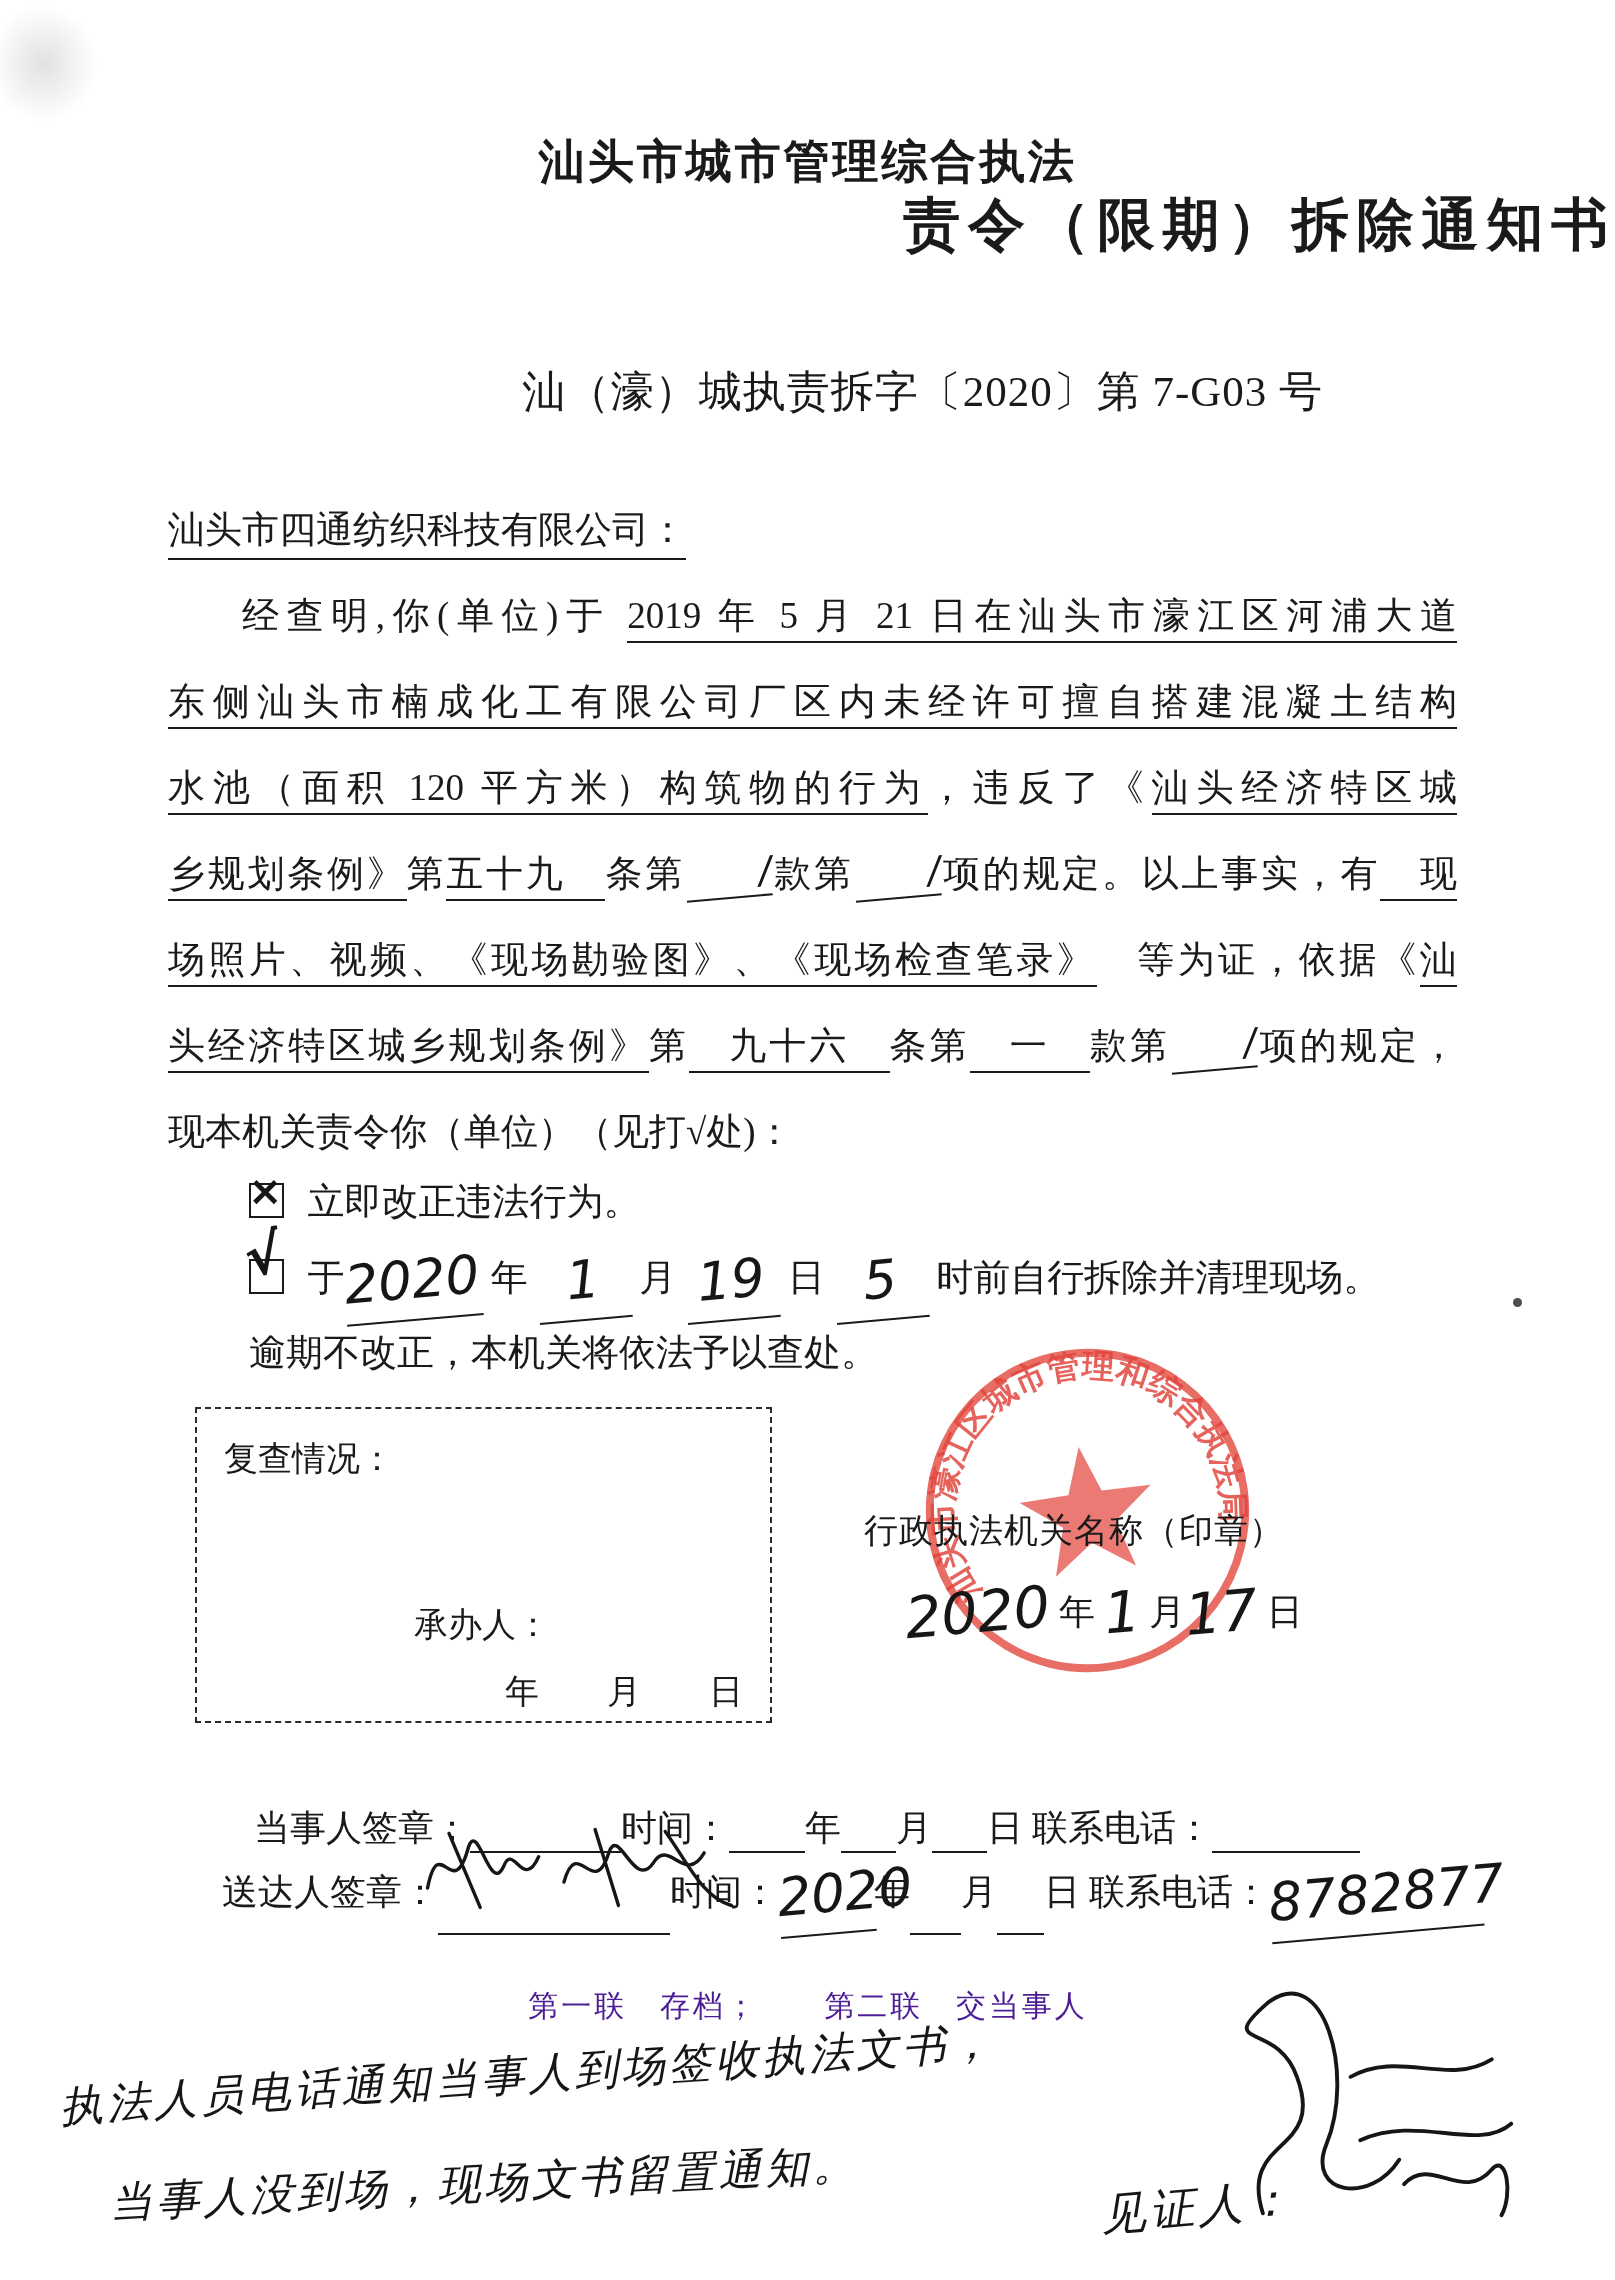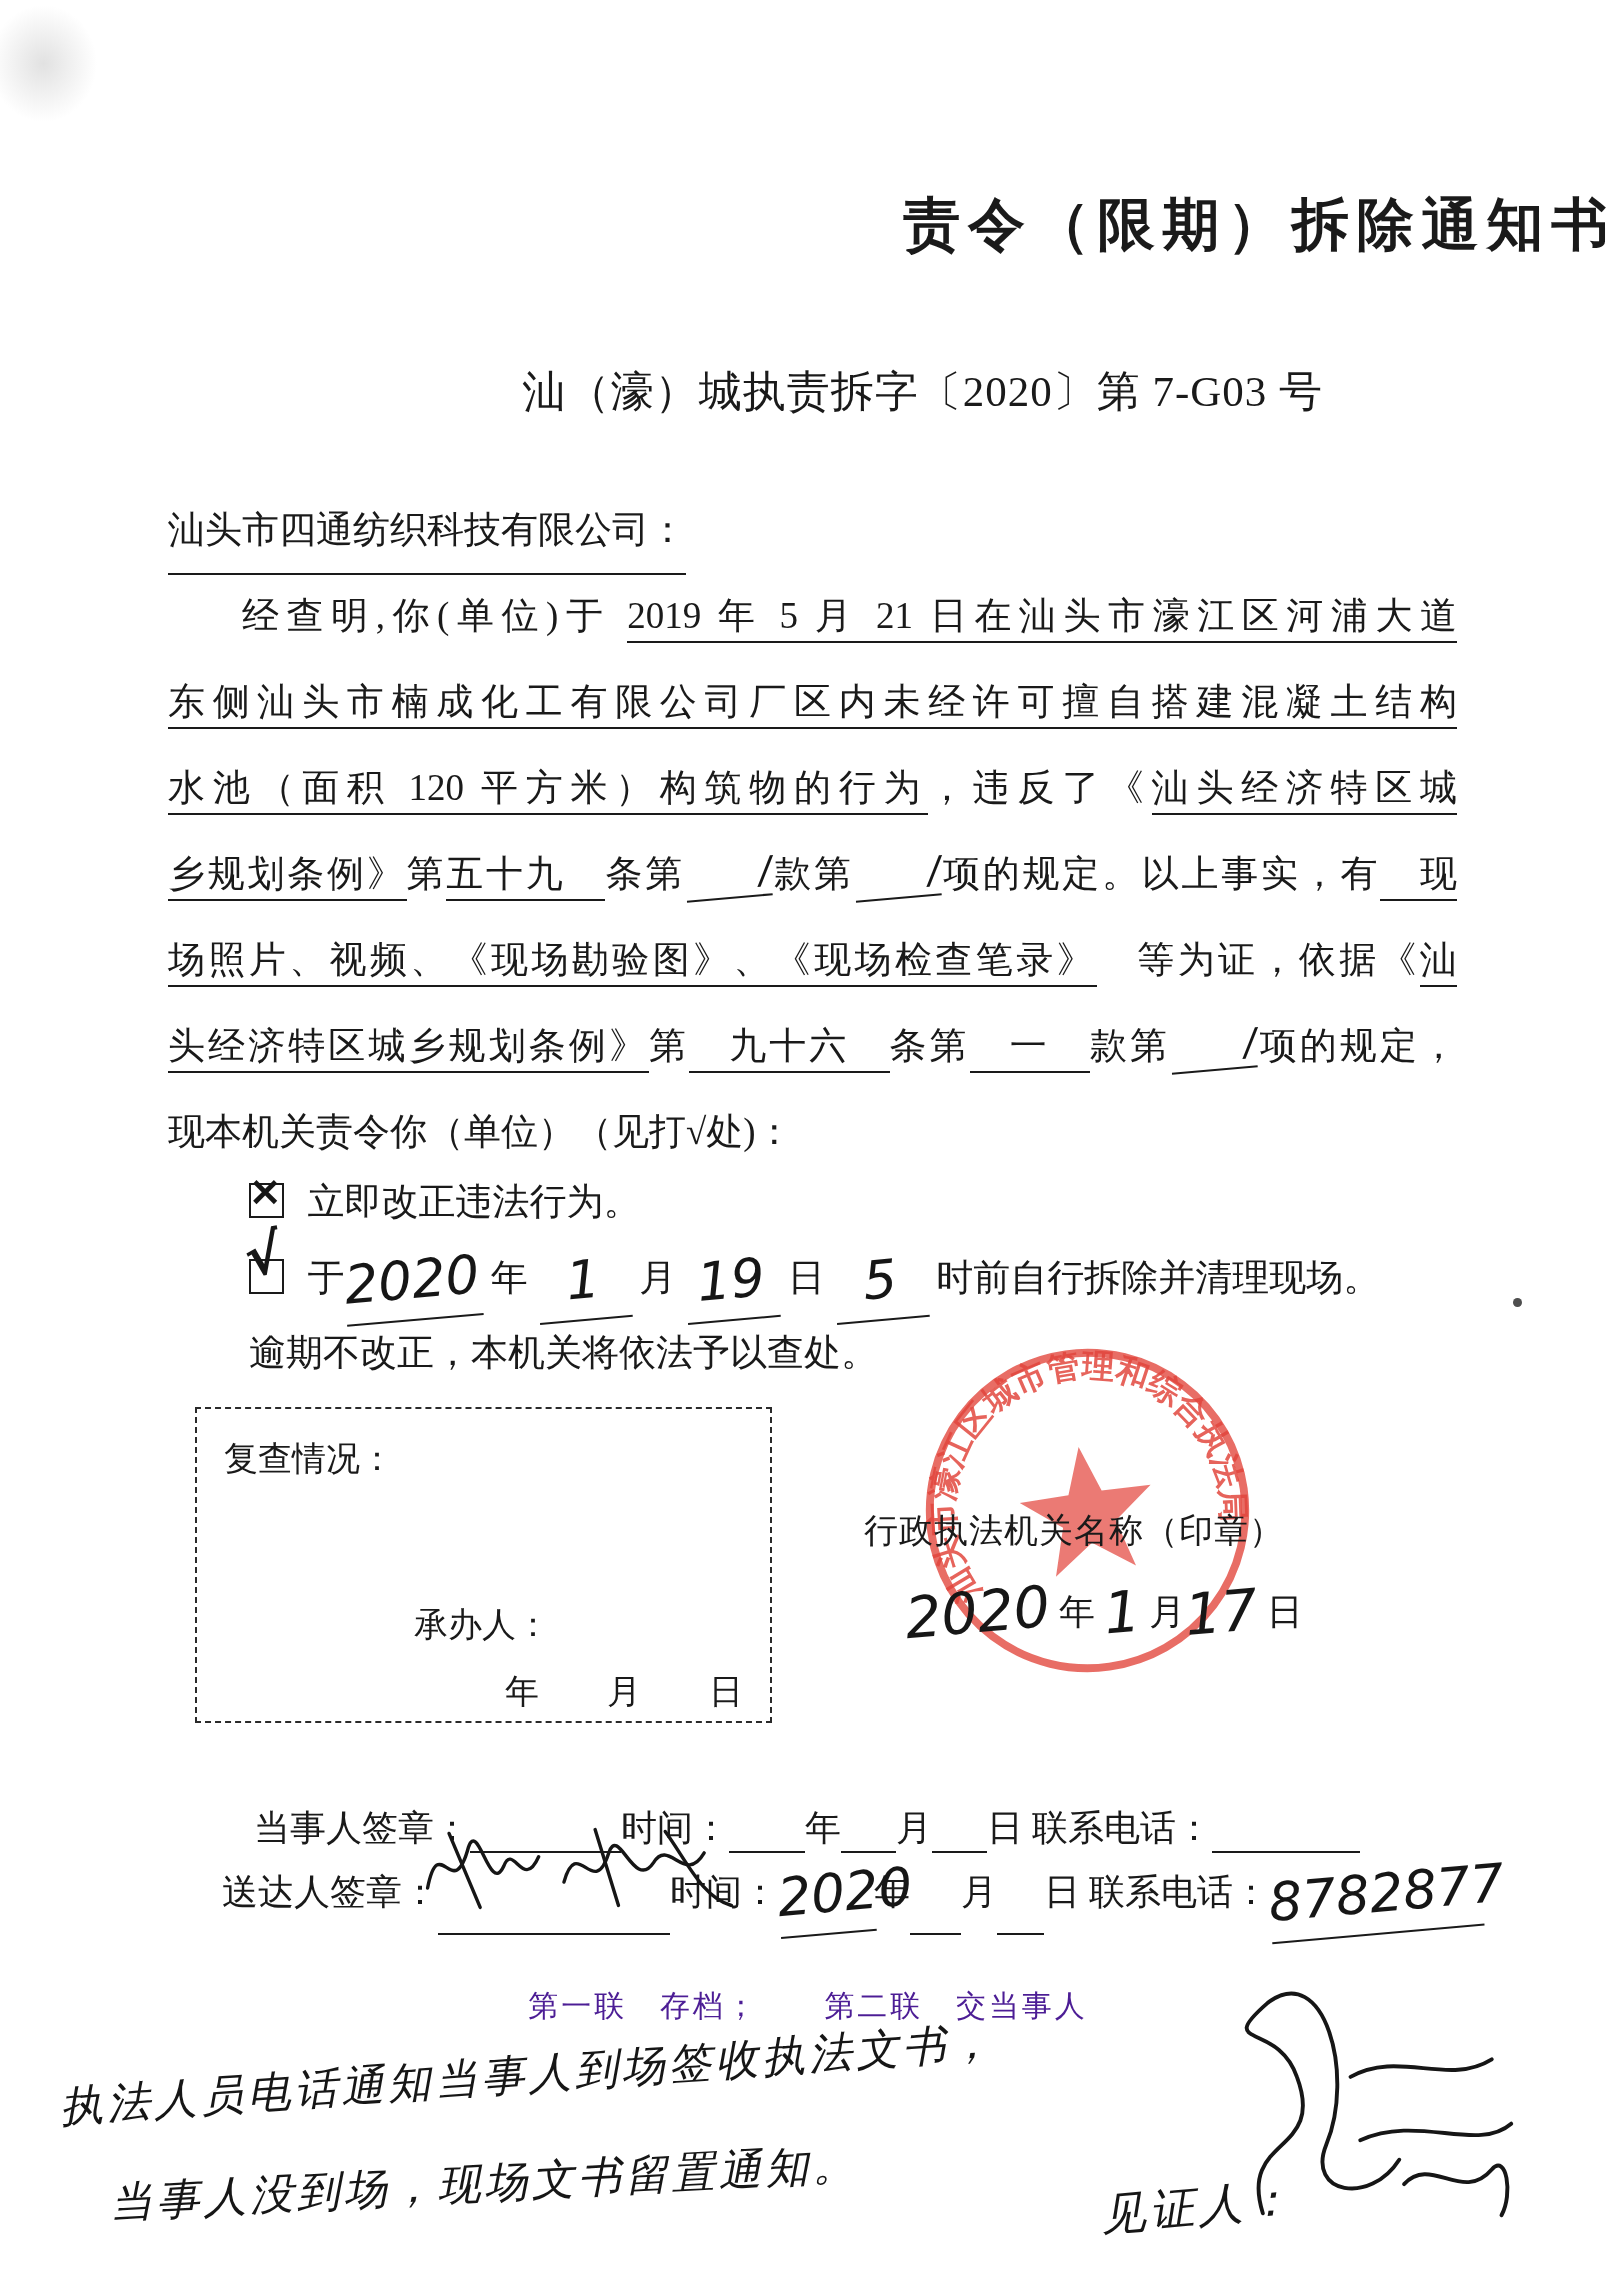--- a/index.html
+++ b/index.html
@@ -11,21 +11,21 @@
           background:radial-gradient(closest-side,rgba(120,120,120,.22),rgba(120,120,120,0));}
   .speck{position:absolute;left:1513px;top:1298px;width:8.8px;height:8.8px;background:#222;border-radius:50%;opacity:.8;}
 
   
   .t1{position:absolute;top:131px;left:0;width:100%;text-align:center;font-size:46px;font-weight:bold;letter-spacing:2.9px;margin:0;}
   .t2{position:absolute;top:187px;left:0;width:100%;text-align:right;font-size:57px;font-weight:bold;letter-spacing:7.8px;margin:0;}
   .docno{position:absolute;top:363px;right:293px;font-size:43px;letter-spacing:1px;}
 
   
   .recipient{position:absolute;top:505px;left:168px;font-size:37px;}
-  .recipient .u{padding-bottom:23px;}
+  .recipient .u{padding-bottom:8px;}
   .u{border-bottom:2px solid #1a1a1a;padding-bottom:4.9px;}
   .body{position:absolute;top:573px;left:168px;width:1289px;font-size:37px;}
   .bline{height:86px;line-height:86px;}
   .j{text-align:justify;text-align-last:justify;}
   .indent{text-indent:74px;}
 
   
   .hw{font-family:"DejaVu Sans",sans-serif;font-style:italic;display:inline-block;
       transform:rotate(-5deg);line-height:1;color:#161616;}
   .hw.big{font-size:53px;vertical-align:-7.8px;}
@@ -68,20 +68,21 @@
   .witness{left:1100px;top:2177px;font-size:45px;transform:rotate(-5deg);}
 </style>
 </head>
 <body>
 
 <div class="page">
 
   <div class="smudge"></div>
   <div class="speck"></div>
 
+  <h1 class="t1">汕头市城市管理综合执法</h1>
   <h2 class="t2">责令（限期）拆除通知书</h2>
   <div class="docno">汕（濠）城执责拆字〔2020〕第 7-G03 号</div>
 
   <div class="recipient">
     <span class="u">汕头市四通纺织科技有限公司：</span>
   </div>
 
   <div class="body">
     <div class="bline j indent"><span>经查明,你(单位)于 </span><span class="u">2019 年 5 月 21 日在汕头市濠江区河浦大道</span></div>
     <div class="bline j"><span class="u">东侧汕头市楠成化工有限公司厂区内未经许可擅自搭建混凝土结构</span></div>

